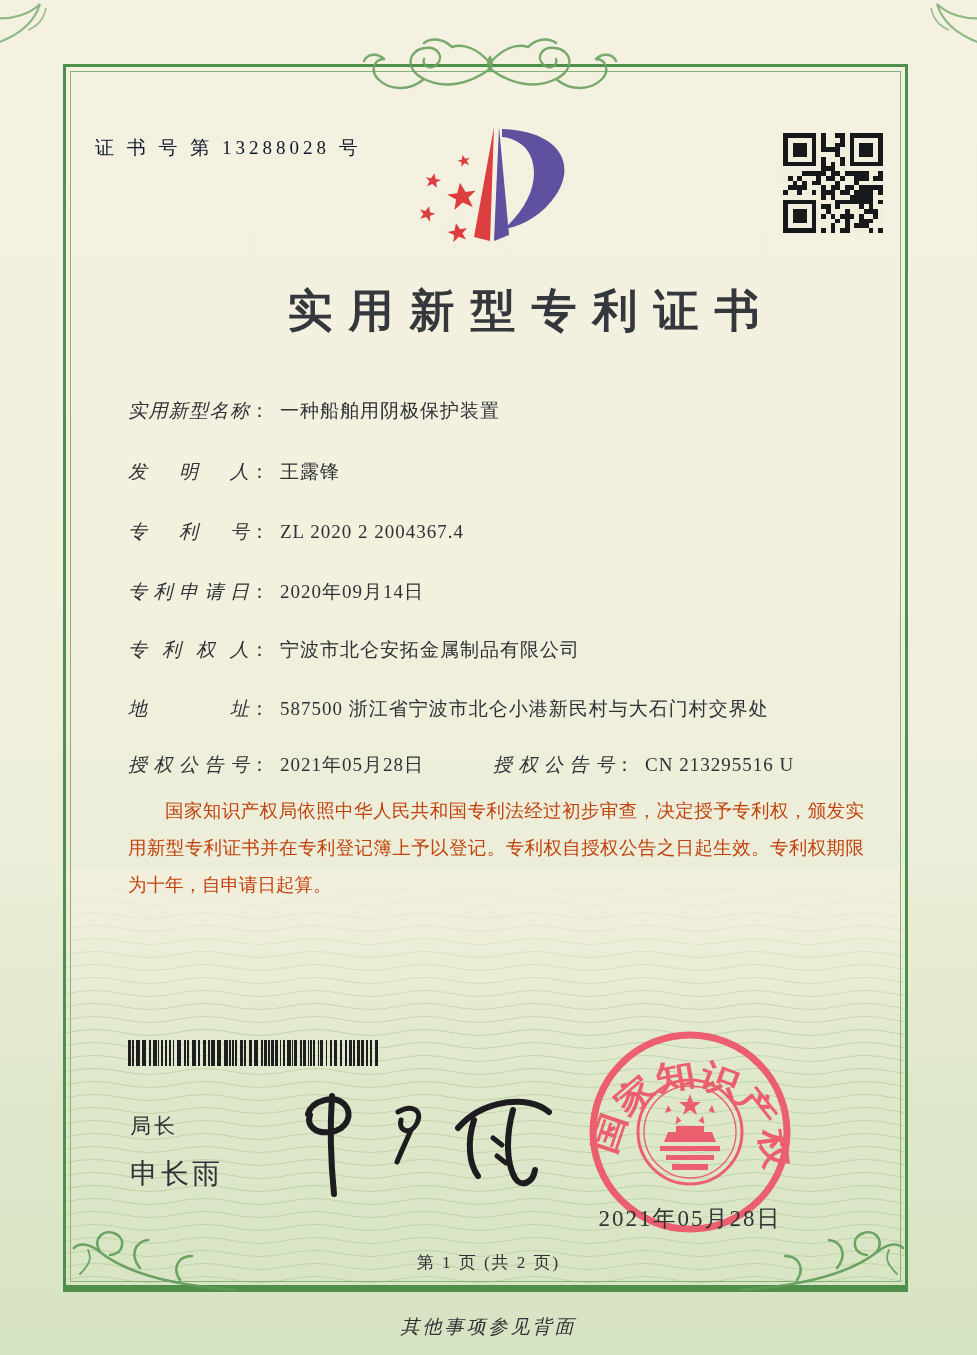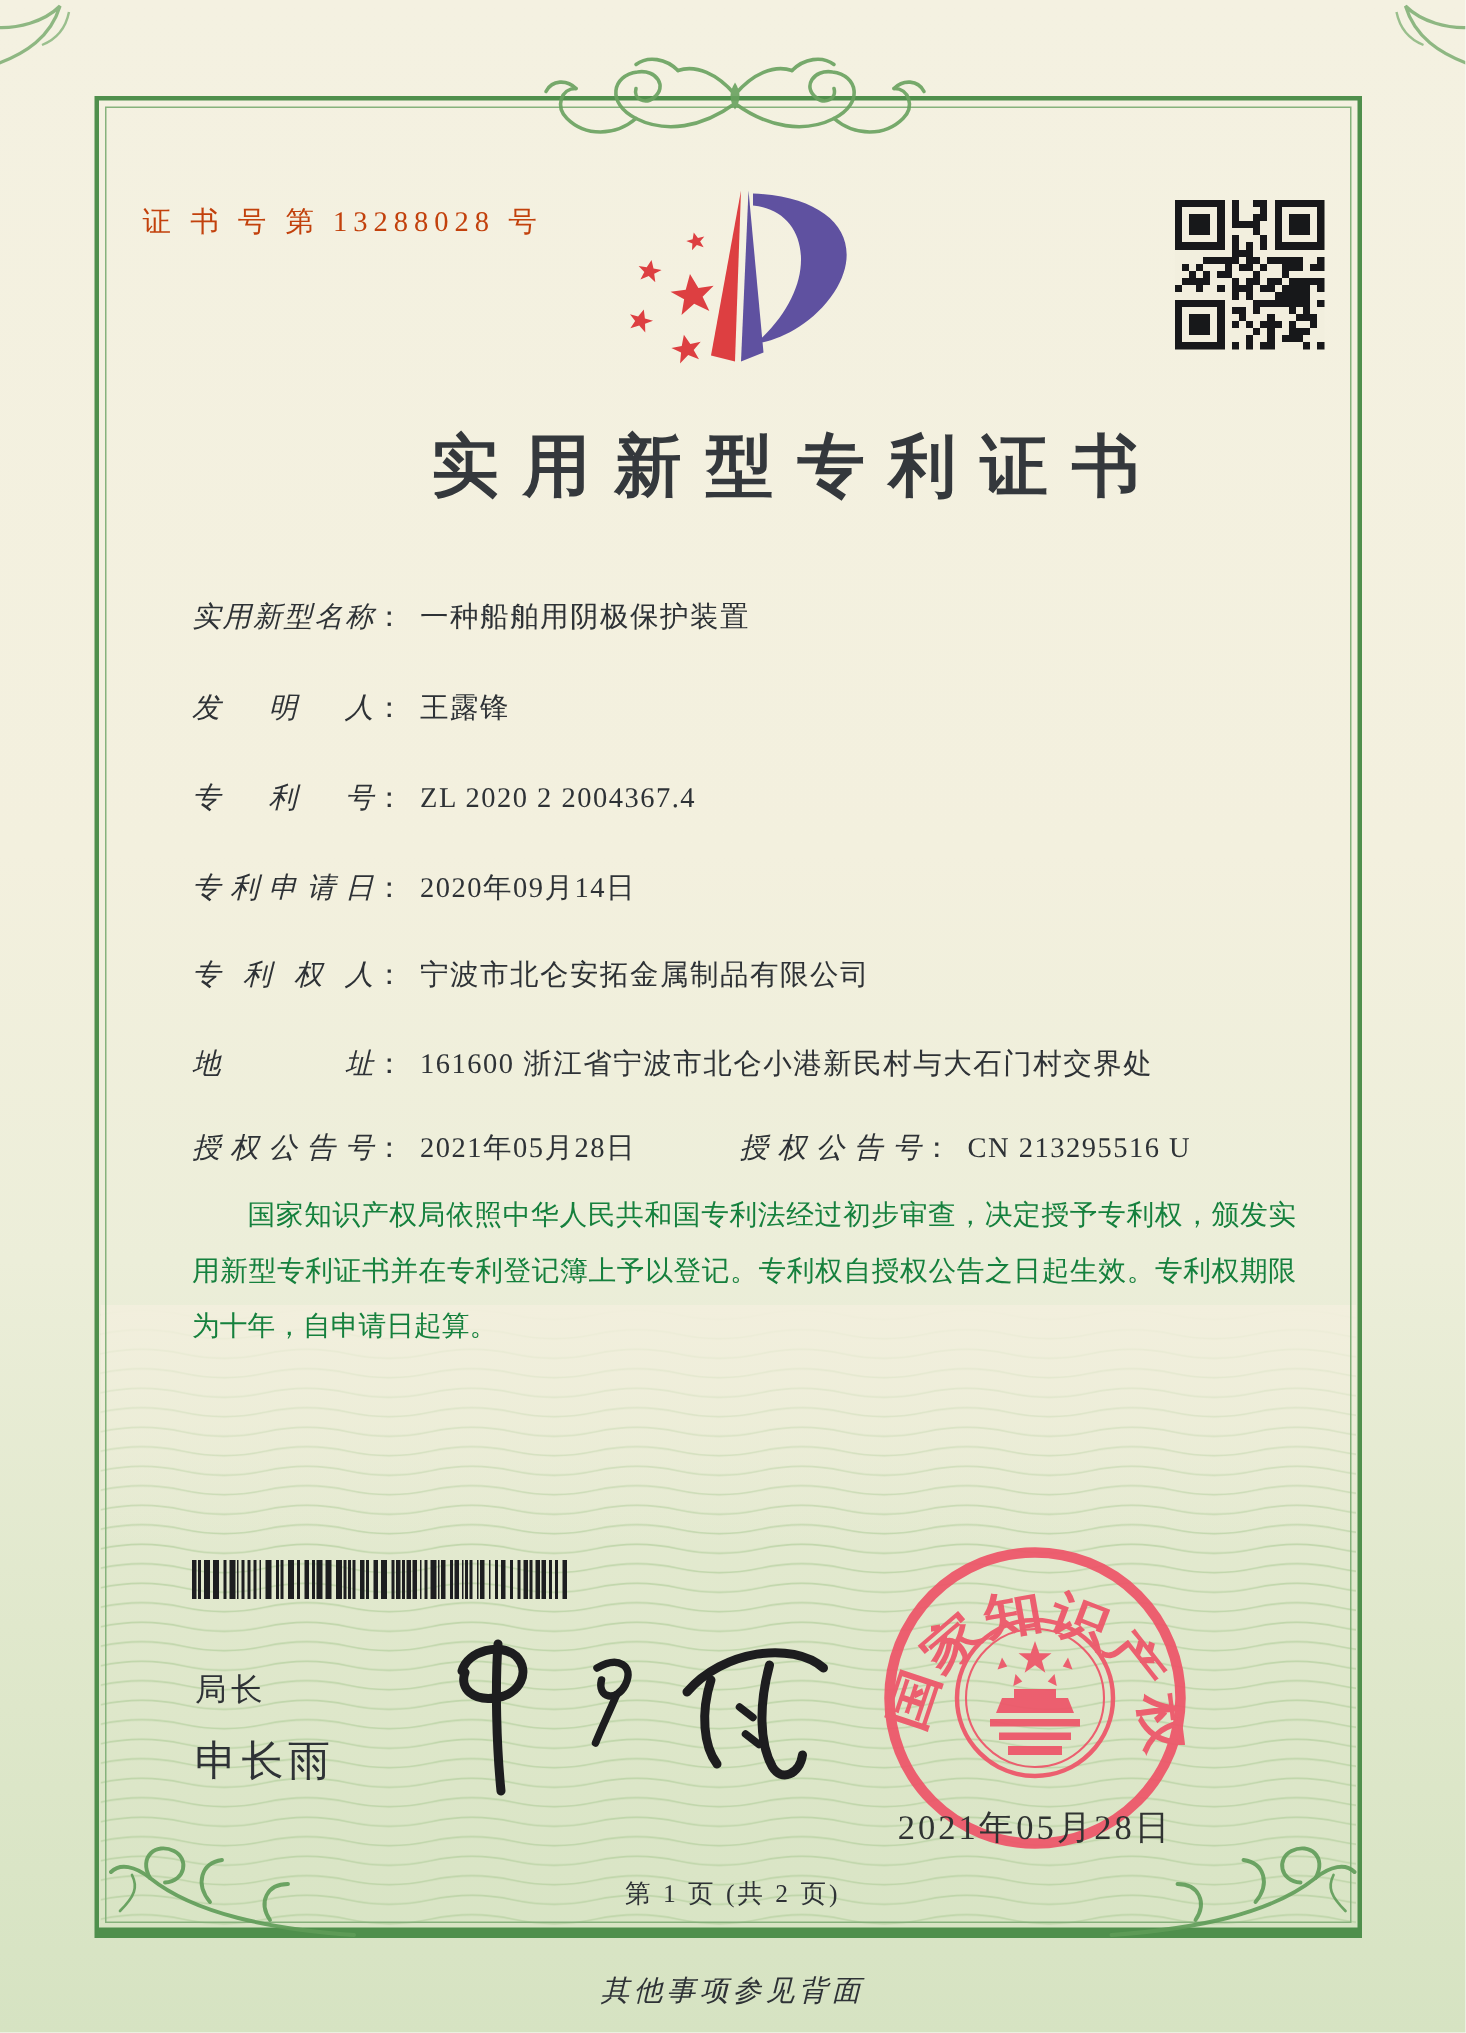--- a/index.html
+++ b/index.html
@@ -11,27 +11,27 @@
   }
   .frame{
     position:absolute;left:63px;top:64px;width:845px;height:1228px;
     border:3px solid #4f8f4c;border-bottom-width:7px;box-sizing:border-box;
   }
   .frame-inner{
     position:absolute;left:4px;top:4px;right:4px;bottom:3px;
     border:1px solid #86b27c;
   }
   .abs{position:absolute;}
-  .certno{left:95px;top:135px;font-size:19px;letter-spacing:4px;color:#c2410c;}
+  .certno{left:95px;top:135px;font-size:19px;letter-spacing:4px;color:#0f172a;}
   .title{left:0;top:281px;width:100%;text-align:center;font-size:45px;font-weight:bold;
          letter-spacing:16px;color:#34383c;text-indent:16px;padding-left:35px;}
   .frow{left:128px;font-size:19px;letter-spacing:1px;white-space:nowrap;}
   .flabel{display:inline-block;width:122px;text-align:justify;text-align-last:justify;vertical-align:bottom;font-style:italic;}
   .colon{margin-right:10px;}
-  .paras{left:128px;top:793px;width:736px;font-size:18.5px;line-height:37px;text-align:justify;color:#15803d;}
+  .paras{left:128px;top:793px;width:736px;font-size:18.5px;line-height:37px;text-align:justify;color:#c2410c;}
   .paras p{margin:0;text-indent:2em;}
   .pageinfo{left:0;top:1251px;width:100%;text-align:center;font-size:17px;letter-spacing:2px;}
   .footnote{left:0;top:1314px;width:100%;text-align:center;font-size:19px;letter-spacing:3px;font-style:italic;}
   .sig-title{left:130px;top:1112px;font-size:21px;letter-spacing:3px;text-align:center;}
   .sig-name{left:130px;top:1155px;font-size:28px;letter-spacing:3px;}
   svg{display:block;}
 </style>
 </head>
 <body>
 
@@ -358,21 +358,21 @@
 <div class="abs frow" style="top:519px">
   <span class="flabel">专利号</span><span class="colon">：</span><span>ZL 2020 2 2004367.4</span>
 </div>
 <div class="abs frow" style="top:579px">
   <span class="flabel">专利申请日</span><span class="colon">：</span><span>2020年09月14日</span>
 </div>
 <div class="abs frow" style="top:637px">
   <span class="flabel">专利权人</span><span class="colon">：</span><span>宁波市北仑安拓金属制品有限公司</span>
 </div>
 <div class="abs frow" style="top:696px">
-  <span class="flabel">地址</span><span class="colon">：</span><span>161600  浙江省宁波市北仑小港新民村与大石门村交界处</span>
+  <span class="flabel">地址</span><span class="colon">：</span><span>587500  浙江省宁波市北仑小港新民村与大石门村交界处</span>
 </div>
 
 <div class="abs frow" style="top:752px">
   <span class="flabel">授权公告号</span><span class="colon">：</span><span>2021年05月28日</span>
 </div>
 <div class="abs frow" style="top:752px;left:493px">
   <span class="flabel">授权公告号</span><span class="colon">：</span><span>CN 213295516 U</span>
 </div>
 
 <div class="abs paras">

